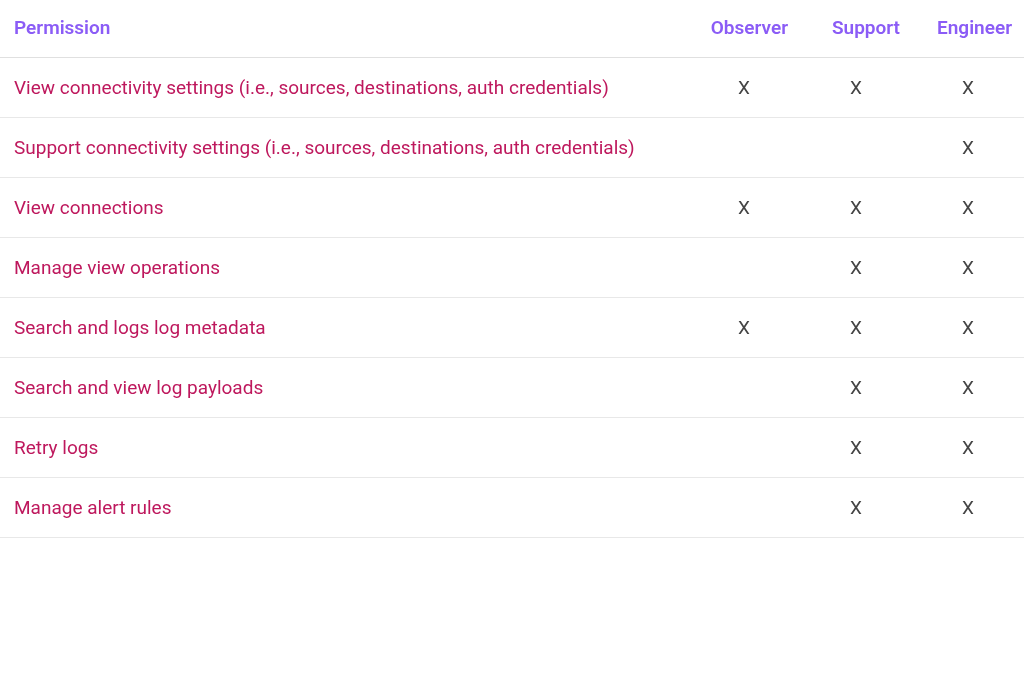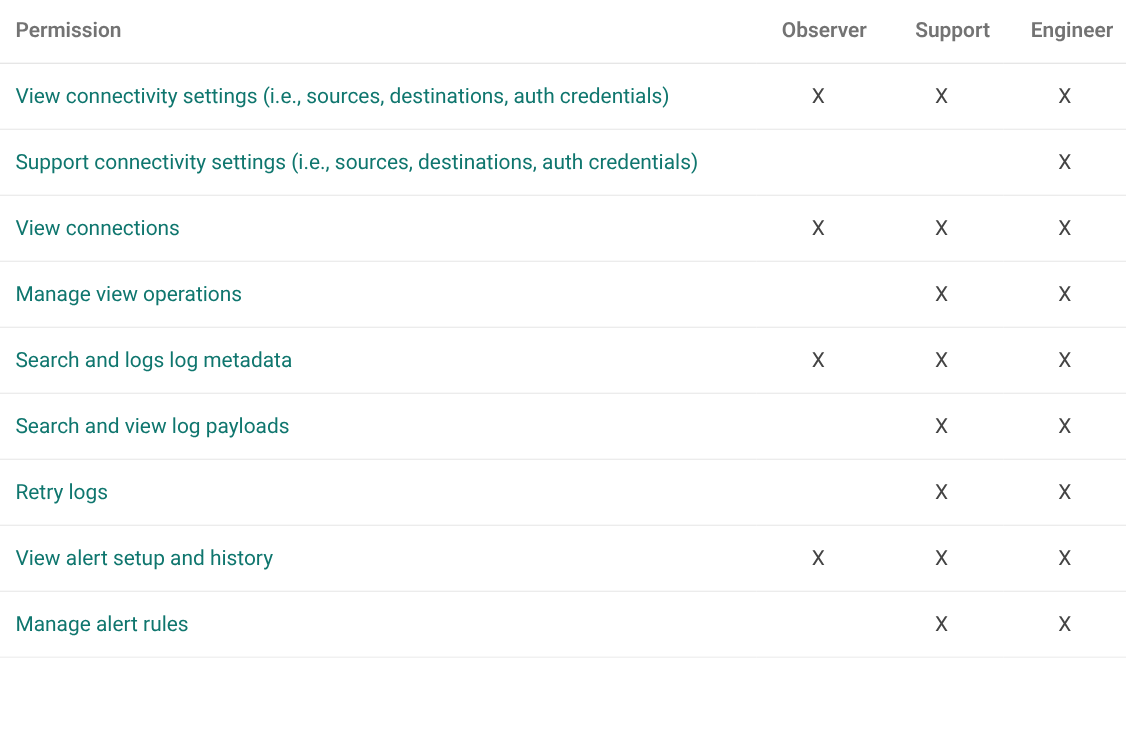--- a/index.html
+++ b/index.html
@@ -15,37 +15,37 @@
       padding: 0;
     }
     .table {
       width: 100%;
       border-collapse: collapse;
     }
     .header-row th {
       text-align: left;
       font-weight: 600;
       font-size: 19px;
-      color: #737373;
+      color: #8b5cf6;
       padding: 16px 12px 18px 12px;
       border-bottom: 1px solid #e0e0e0;
     }
     .header-row th.col-permission {
       padding-left: 14px;
     }
     .header-row th.col-role {
       text-align: right;
       width: 112px;
     }
     tbody tr {
       border-bottom: 1px solid #e8e8e8;
     }
     tbody td {
       font-size: 19px;
-      color: #0f766e;
+      color: #be185d;
       padding: 18px 12px;
       vertical-align: middle;
     }
     tbody td.cell-permission {
       padding-left: 14px;
     }
     tbody td.cell-role {
       text-align: center;
       width: 112px;
       font-size: 19px;
@@ -101,25 +101,19 @@
       <td class="cell-role">X</td>
       <td class="cell-role">X</td>
     </tr>
     <tr>
       <td class="cell-permission">Retry logs</td>
       <td class="cell-role"></td>
       <td class="cell-role">X</td>
       <td class="cell-role">X</td>
     </tr>
     <tr>
-      <td class="cell-permission">View alert setup and history</td>
-      <td class="cell-role">X</td>
-      <td class="cell-role">X</td>
-      <td class="cell-role">X</td>
-    </tr>
-    <tr>
       <td class="cell-permission">Manage alert rules</td>
       <td class="cell-role"></td>
       <td class="cell-role">X</td>
       <td class="cell-role">X</td>
     </tr>
   </tbody>
 </table>
 
 </body></html>

